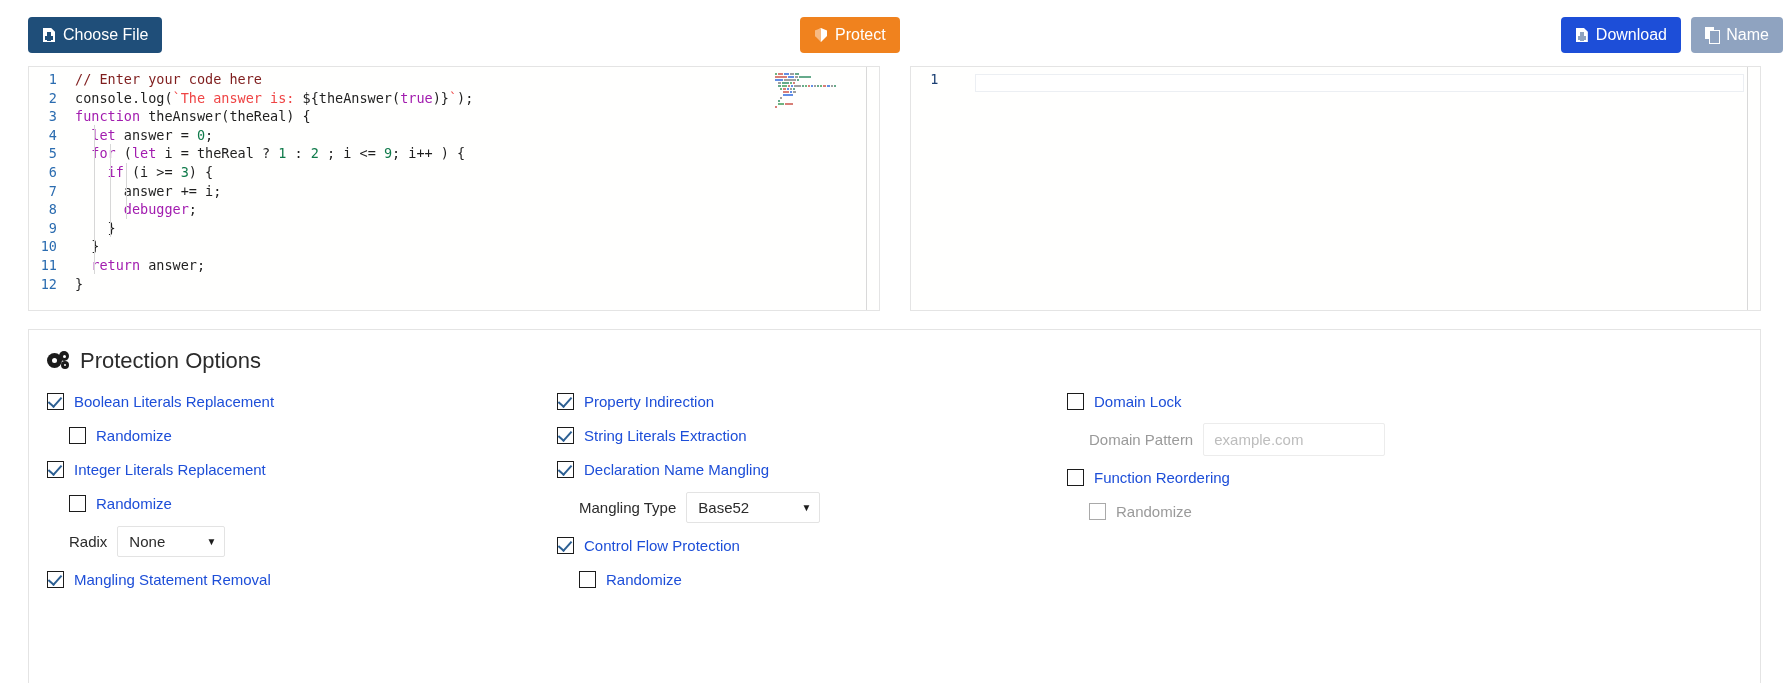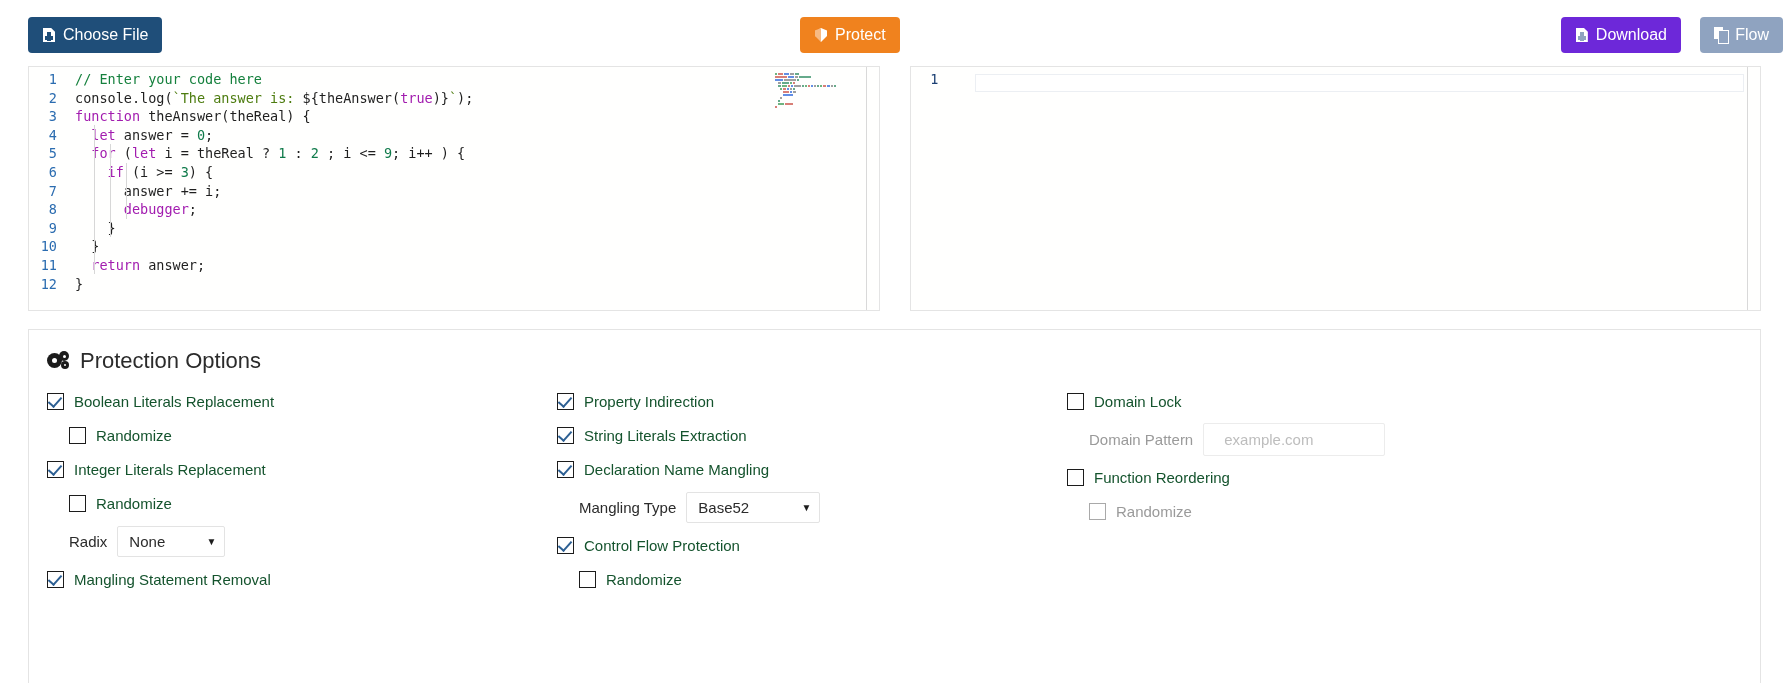--- a/index.html
+++ b/index.html
@@ -27,21 +27,21 @@
     color: #ffffff;
     font-size: 16px;
     font-family: "Liberation Sans", sans-serif;
     line-height: 1;
     padding: 10px 14px;
     cursor: pointer;
     white-space: nowrap;
   }
   .btn-choose { left: 28px;  top: 17px; background: #1f4e79; }
   .btn-protect { left: 800px; top: 17px; background: #f0821e; }
-  .btn-download { right: 108px; top: 17px; background: #6d28d9; }
+  .btn-download { right: 108px; top: 17px; background: #1d4ed8; }
   .btn-copy { right: 6px; top: 17px; background: #8fa3c0; }
   .btn .ic { display: inline-block; width: 14px; height: 16px; position: relative; flex: none; }
 
   
   .ic-file::before {
     content: "";
     position: absolute; left: 1px; top: 1px;
     width: 12px; height: 14px;
     background: #fff;
     clip-path: polygon(0 0, 68% 0, 100% 26%, 100% 100%, 0 100%);
@@ -112,23 +112,23 @@
     width: 46px;
     min-width: 46px;
     text-align: right;
     padding-right: 18px;
     color: #2b6cb0;
     font-family: "DejaVu Sans Mono", monospace;
     font-size: 13.5px;
   }
   .ln.gut-dark { color: #1b3f73; }
   .code-text { color: #1f1f1f; }
-  .tk-com { color: #15803d; }
+  .tk-com { color: #7f1d1d; }
   .tk-key { color: #a21caf; }
-  .tk-str { color: #4d7c0f; }
+  .tk-str { color: #ef4444; }
   .tk-num { color: #0f7a4a; }
   .tk-fn  { color: #1f1f1f; }
   .guide {
     position: absolute;
     width: 1px;
     background: #d7d7d7;
   }
   .minimap {
     position: absolute;
     right: 42px;
@@ -218,21 +218,21 @@
     left: 2.5px; top: 0px;
     width: 6px; height: 11px;
     border: solid #2c5f93;
     border-width: 0 2.6px 2.6px 0;
     transform: rotate(42deg);
   }
   .cb.disabled { border-color: #a9a9a9; }
 
   .opt-label {
     font-size: 15px;
-    color: #14532d;
+    color: #1d4ed8;
     white-space: nowrap;
   }
   .opt-label.muted { color: #9a9a9a; }
 
   .field-row {
     display: flex;
     align-items: center;
     height: 42px;
     padding-left: 22px;
   }
@@ -263,21 +263,21 @@
     transform: translateY(-50%);
     pointer-events: none;
     font-size: 10px;
     color: #1c1c1c;
   }
   input.txt {
     font-family: "Liberation Sans", sans-serif;
     font-size: 15px;
     border: 1px solid #ececec;
     background: #fff;
-    padding: 7px 20px;
+    padding: 7px 10px;
     color: #2b2b2b;
     border-radius: 2px;
   }
   input.txt::placeholder { color: #bdbdbd; }
   .w-domain { width: 182px; }
   .w-script { width: 182px; }
 </style>
 </head>
 <body>
 
@@ -292,21 +292,21 @@
     <span>Protect</span>
   </button>
 
   <button class="btn btn-download">
     <span class="ic ic-file"></span>
     <span>Download</span>
   </button>
 
   <button class="btn btn-copy">
     <span class="ic ic-copy"></span>
-    <span>Flow</span>
+    <span>Name</span>
   </button>
 </div>
 
 <div class="editors">
 
   <div class="editor">
     <div class="code-area" id="input-code">
         <div class="code-line"><span class="ln ">1</span><span class="code-text"><span class="tk-com">// Enter your code here</span></span></div>
         <div class="code-line"><span class="ln ">2</span><span class="code-text">console.log(<span class="tk-str">`The answer is: </span><span class="tk-fn">${theAnswer(<span class="tk-key">true</span>)}</span><span class="tk-str">`</span>);</span></div>
         <div class="code-line"><span class="ln ">3</span><span class="code-text"><span class="tk-key">function</span> theAnswer(theReal) {</span></div>

